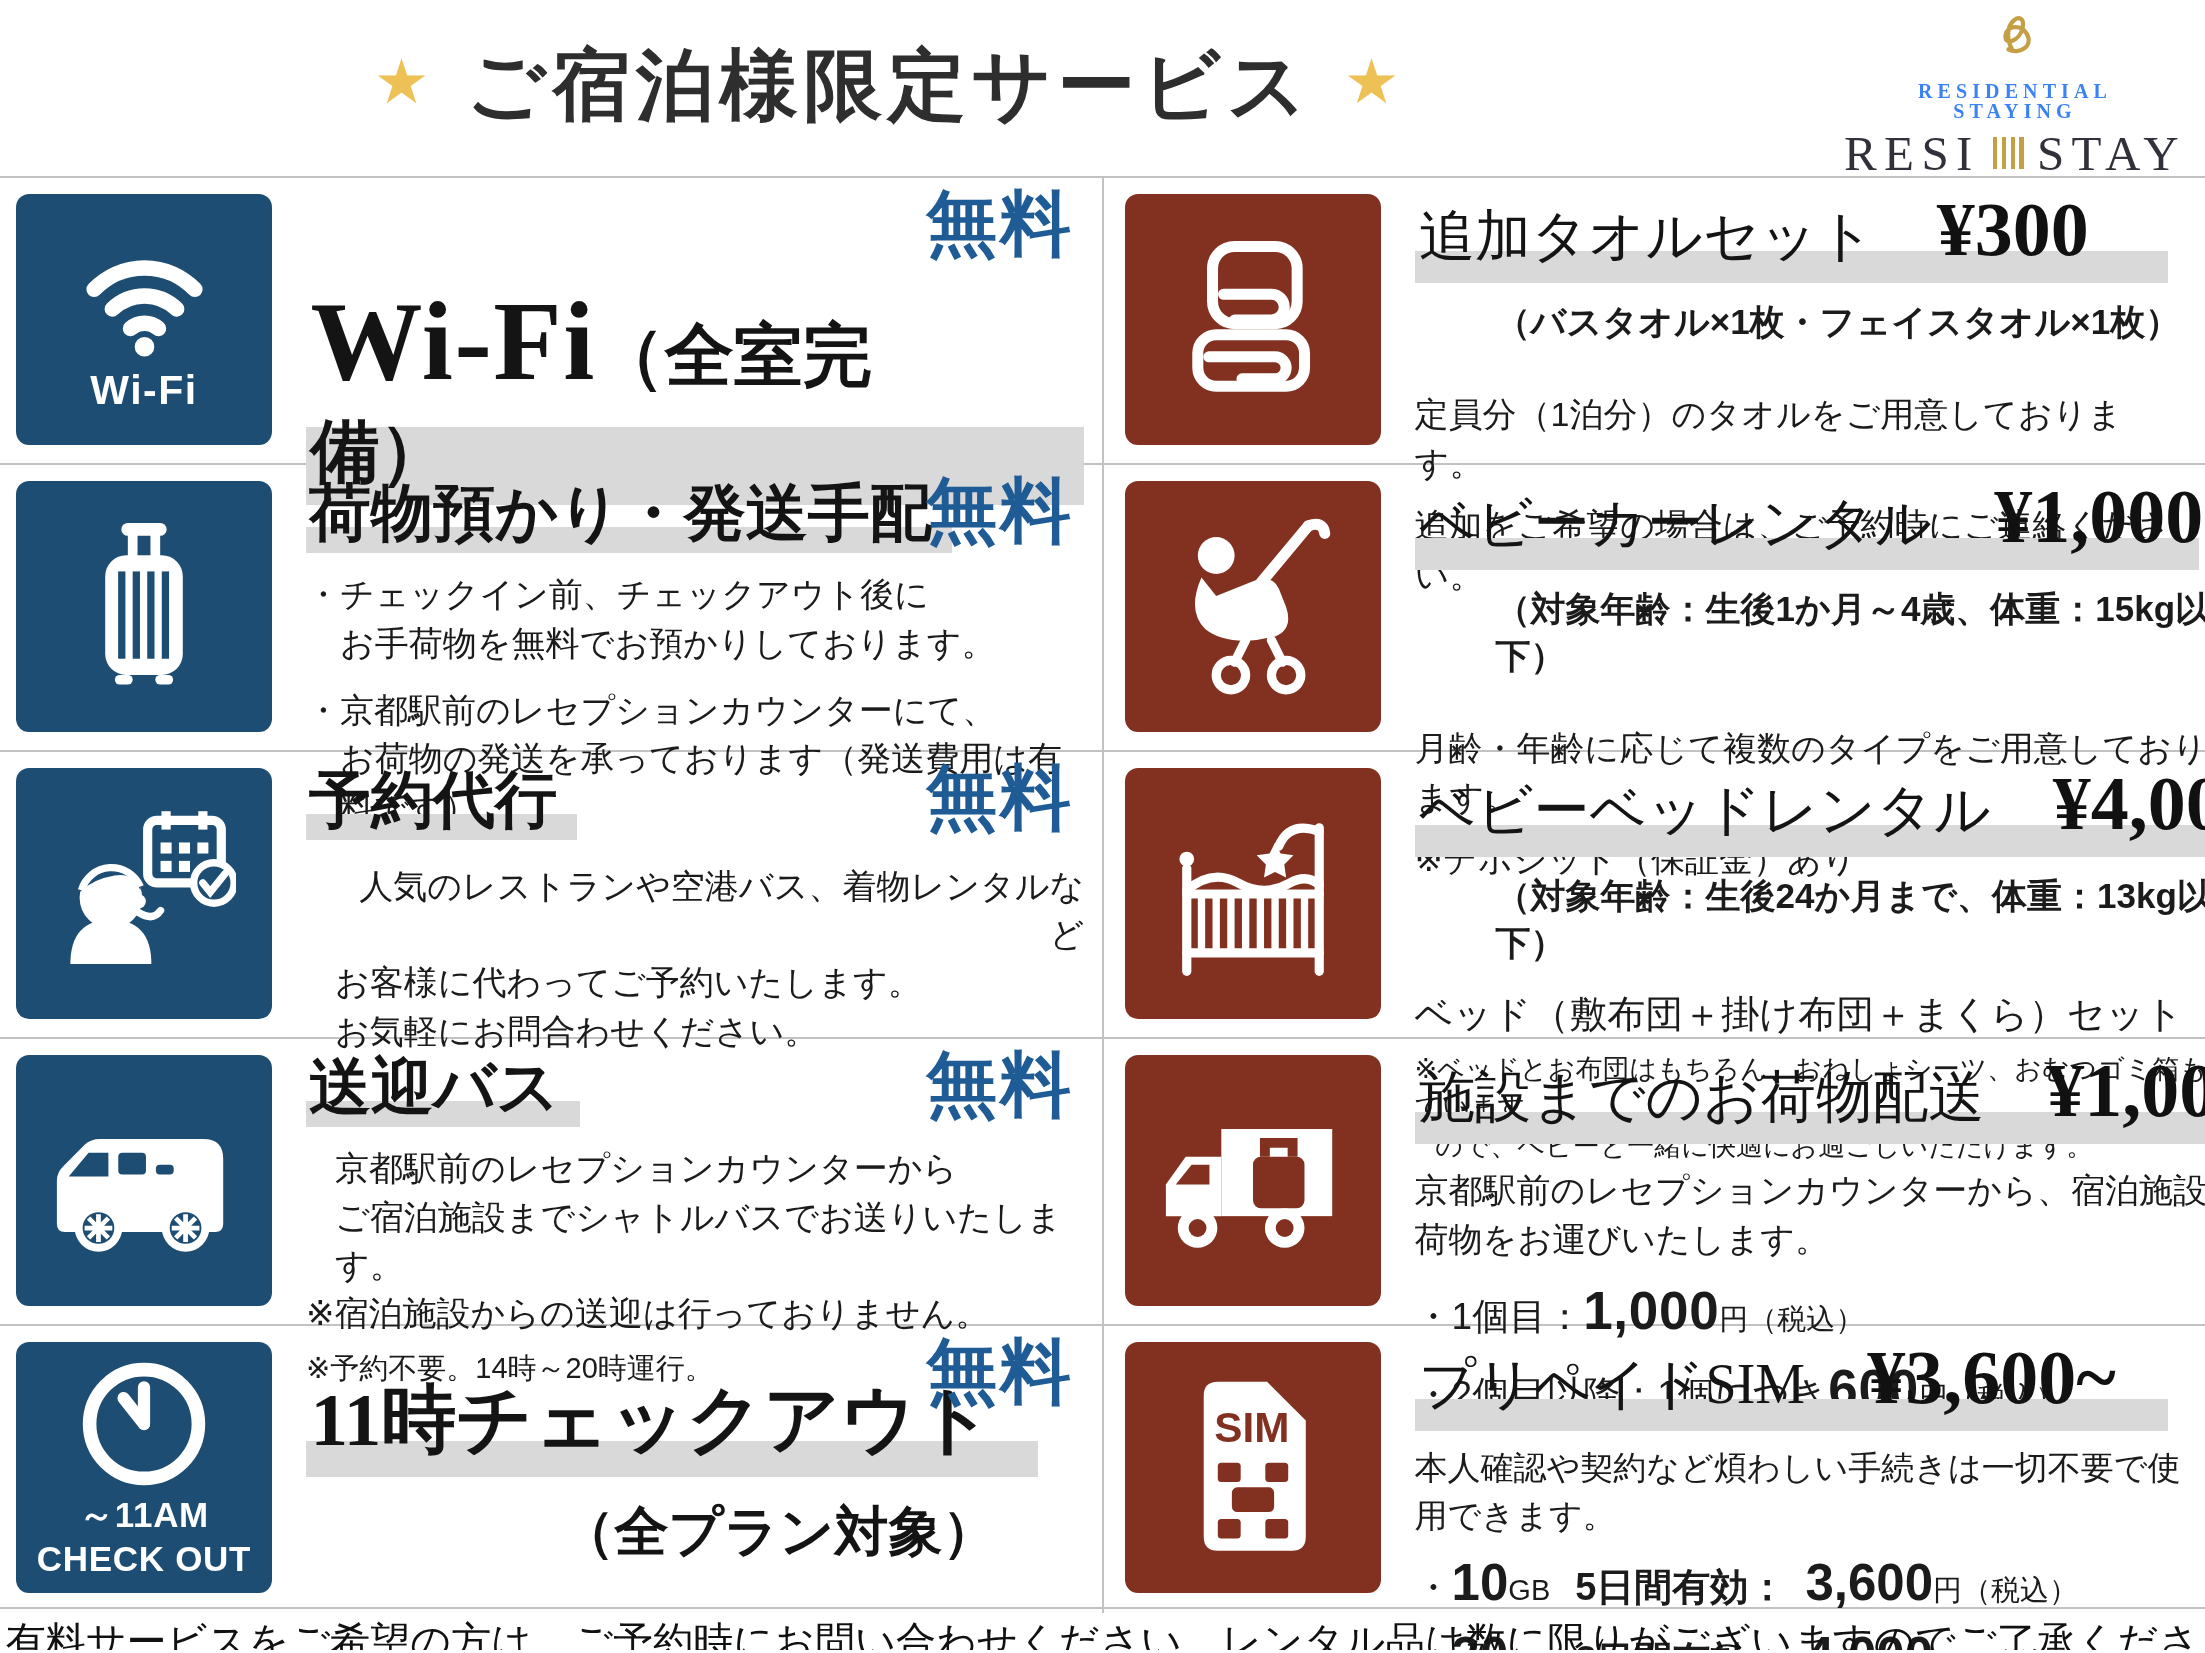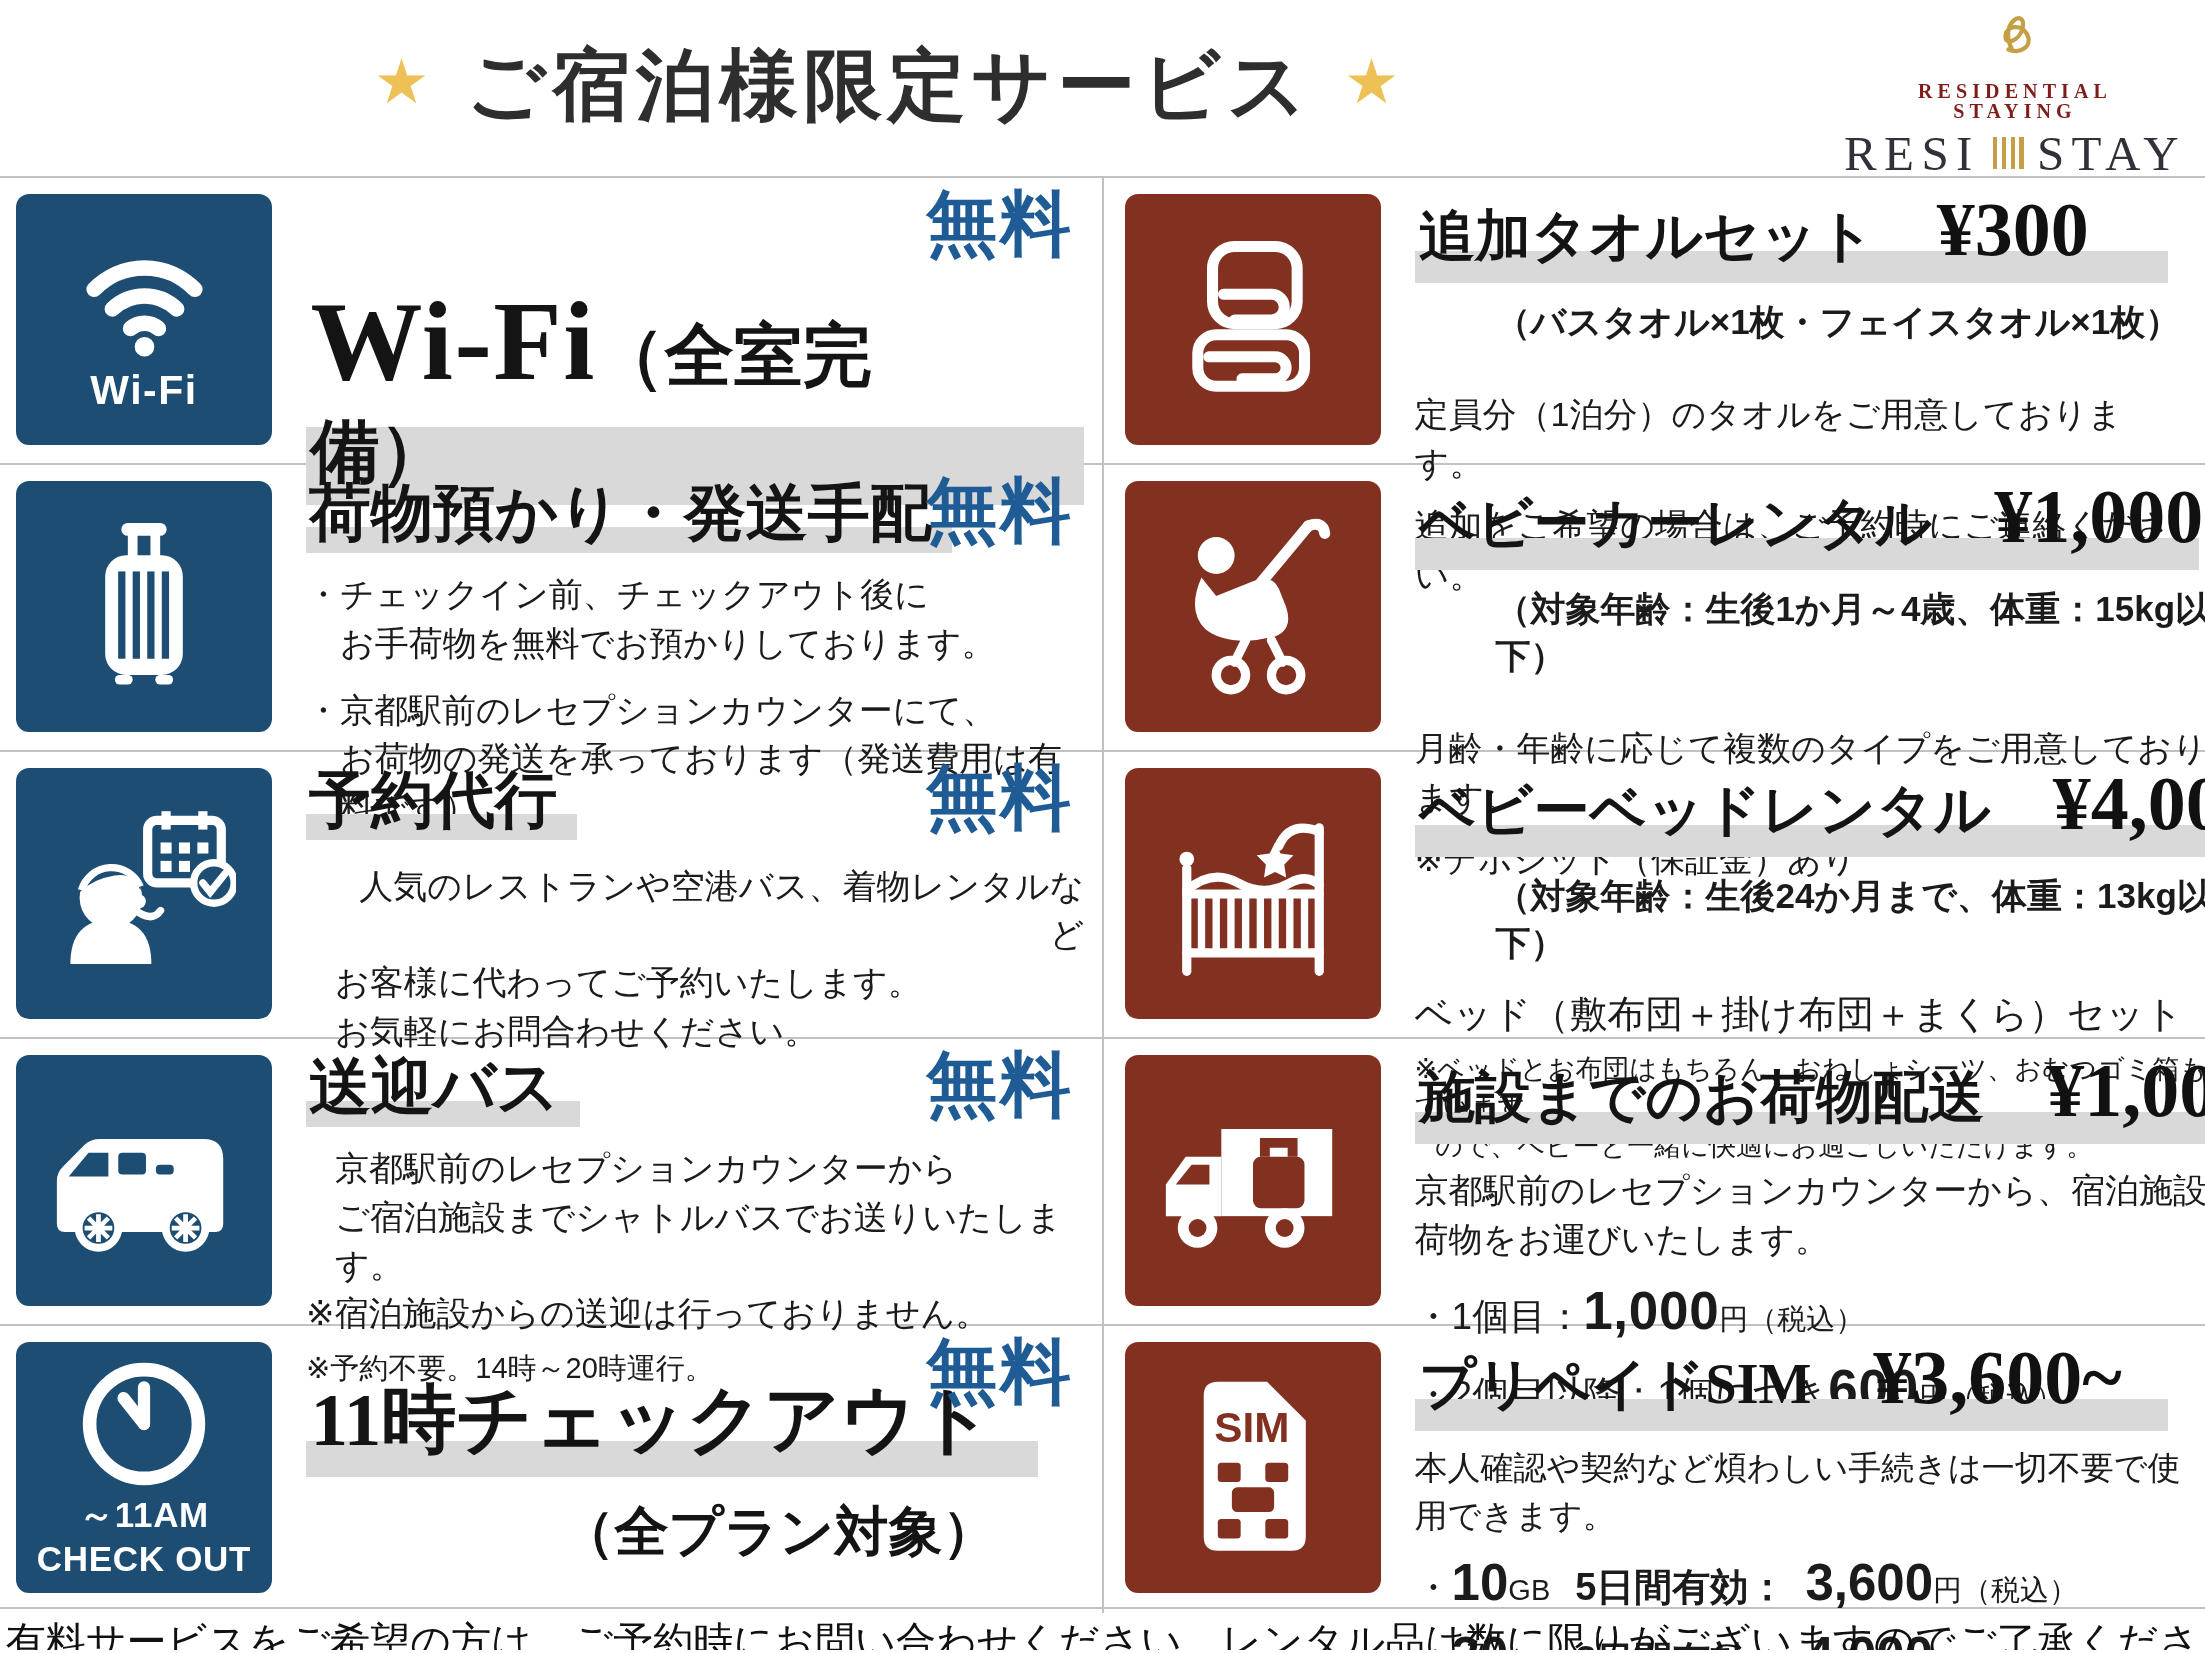--- a/index.html
+++ b/index.html
@@ -9,21 +9,21 @@
   
   .header{position:absolute;top:0;left:0;width:1779px;height:173px;
           display:flex;align-items:center;justify-content:center;}
   .title{font-family:"Liberation Sans","DejaVu Sans",sans-serif;font-weight:600;
          font-size:78px;letter-spacing:5.9px;color:#2e2e2e;}
   .star{font-size:62px;color:#eec157;vertical-align:8.8px;margin:0 31px;}
 
   .logo{position:absolute;top:4.4px;right:43px;width:294px;text-align:center;line-height:1;}
   .logo-mark{height:71px;margin-bottom:1.5px;}
   .logo-tagline{font-family:"Liberation Serif","DejaVu Serif",serif;font-weight:600;
-                font-size:20px;letter-spacing:5.1px;color:#7f1d1d;margin-top:1.5px;}
+                font-size:20px;letter-spacing:5.1px;color:#3b82f6;margin-top:1.5px;}
   .logo-name{margin-top:7.4px;font-family:"Liberation Serif","DejaVu Serif",serif;
              font-size:49px;letter-spacing:7.4px;color:#31313b;display:flex;
              align-items:center;justify-content:center;}
   .logo-bars{display:inline-flex;gap:4.4px;margin:0 13.2px;}
   .logo-bars i{display:block;width:4.4px;height:32px;background:#c59f44;}
 
   
   .grid{position:absolute;top:176px;left:0;width:2205px;height:1433px;
         display:grid;grid-template-columns:1104px 1101px;grid-template-rows:repeat(5,287px);
         border-top:2.2px solid #c2c2c2;border-bottom:2.2px solid #c2c2c2;box-sizing:border-box;}
@@ -55,21 +55,21 @@
   .wifi-heading .en{font-size:112px;letter-spacing:1.5px;}
   .wifi-heading .jp{font-size:69px;}
   .co-heading{display:inline-block;margin-top:32px;padding:0 44px 5.9px 4.4px;
               font-family:"Liberation Serif","DejaVu Serif",serif;font-weight:700;
               font-size:75px;color:#141414;}
   .co-sub{font-family:"Liberation Serif","DejaVu Serif",serif;font-weight:700;
           font-size:54px;color:#141414;width:fit-content;margin:19px 88px 0 auto;}
 
   .rtitle-row{display:flex;align-items:baseline;width:calc(100% - 19px);
               padding:1.5px 14.7px 7.4px 4.4px;box-sizing:border-box;}
-  .rtitle{font-family:"Liberation Serif","DejaVu Serif",serif;font-weight:700;
+  .rtitle{font-family:"Liberation Serif","DejaVu Serif",serif;font-weight:400;
           font-size:56px;color:#141414;white-space:nowrap;}
   .rprice{font-family:"Liberation Serif","DejaVu Serif",serif;font-weight:700;
           font-size:76px;color:#111111;margin-left:62px;white-space:nowrap;line-height:1;}
 
   
   .body{margin-top:17.6px;font-size:34px;line-height:1.42;color:#1b1b1b;}
   .body .cont{padding-left:34px;}
   .body .gap{margin-top:19px;}
   .note{font-size:29px;margin-top:10.3px;}
   .rsub{font-size:35px;font-weight:600;margin:16px 0 0 81px;color:#1b1b1b;}

